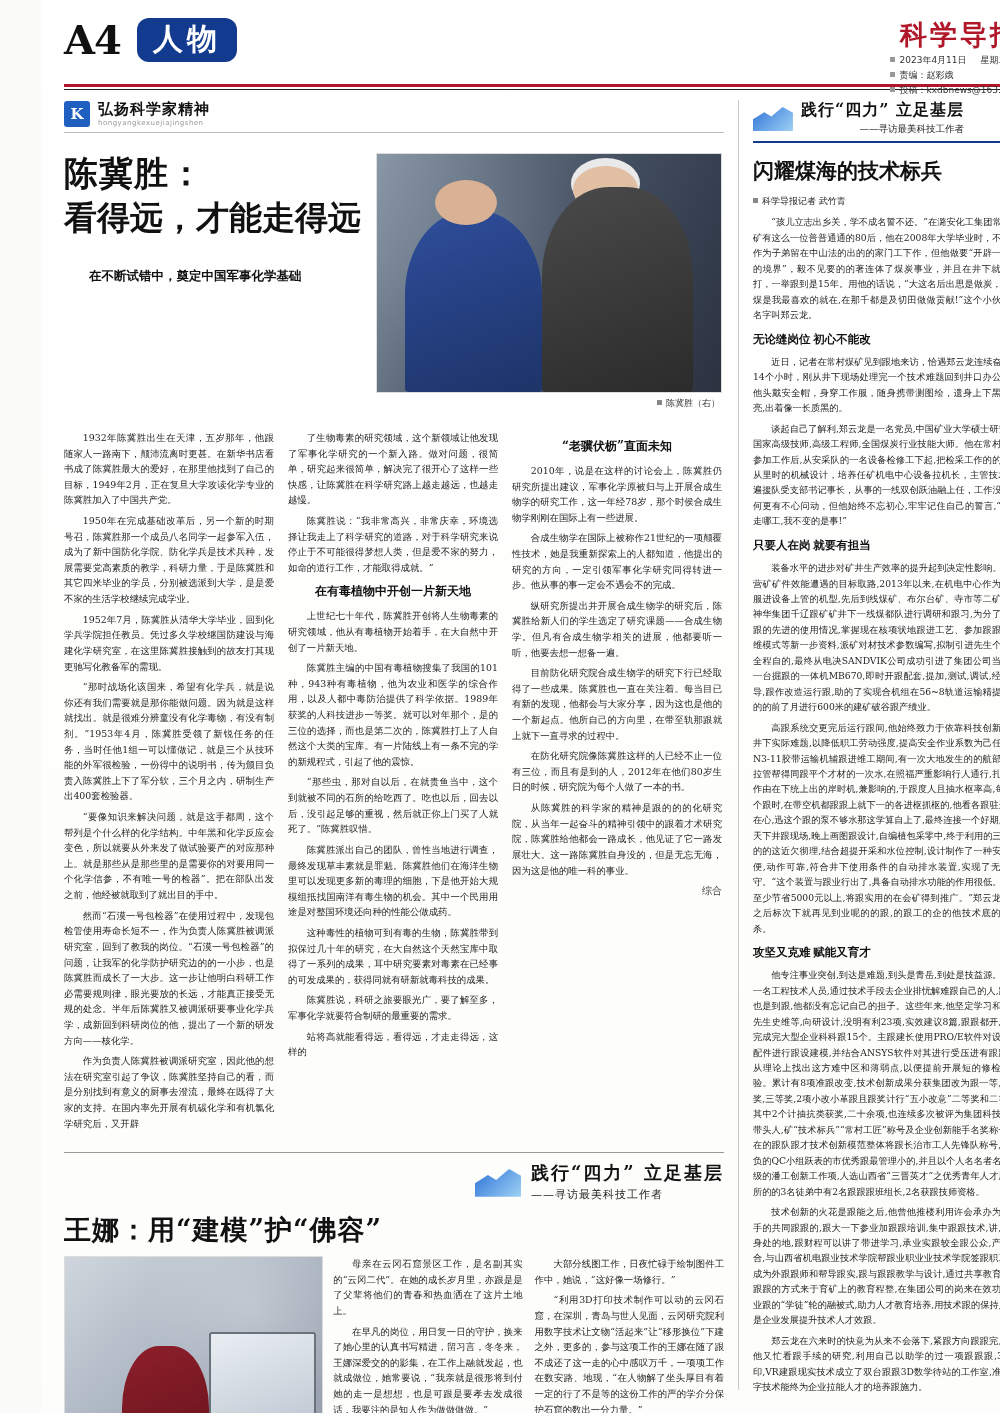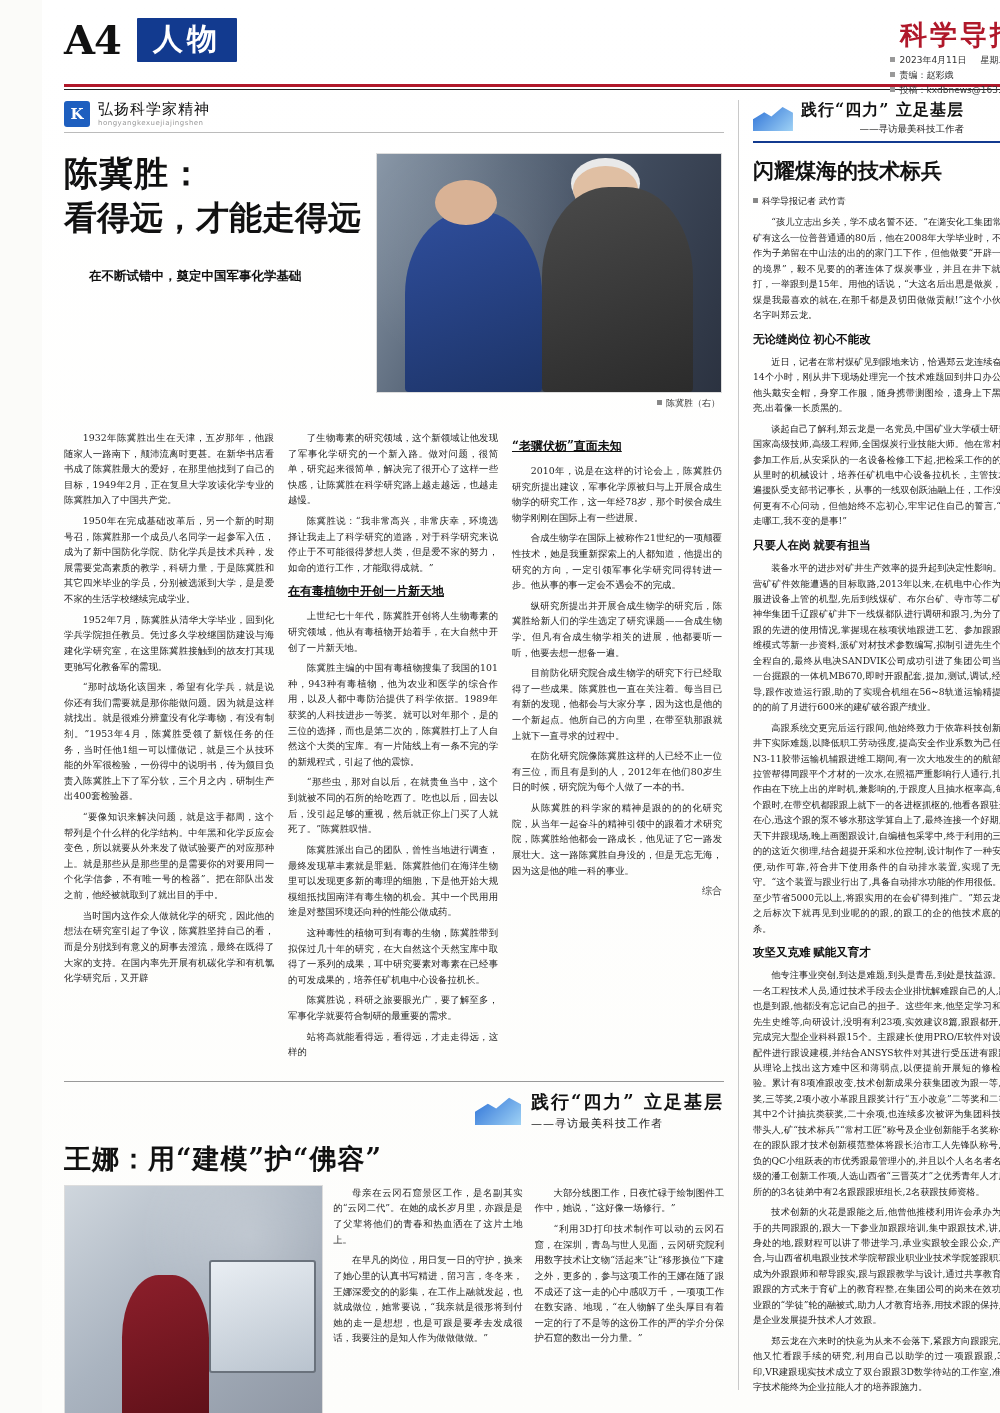--- a/index.html
+++ b/index.html
@@ -26,21 +26,21 @@
   .mh-left{display:flex;align-items:center;gap:10px;}
   .pagenum{
     font-family:"DejaVu Serif","Liberation Serif",serif;
     font-size:40px;font-weight:700;letter-spacing:-1px;color:#111;
     line-height:1;padding-right:6px;
   }
   .section-badge{
     background:#123a8f;color:#fff;
     padding:6px 16px 8px 16px;
     display:flex;align-items:center;gap:8px;
-    border-radius:1px;
+    border-radius:12px;
   }
   .section-badge .cn{
     font-family:"DejaVu Serif","Liberation Serif",serif;
     font-size:30px;font-weight:700;letter-spacing:4px;line-height:1;
   }
   .mh-right{text-align:right;padding-top:2px;}
   .paper-name{
     color:#b0182a;
     font-family:"DejaVu Serif","Liberation Serif",serif;
     font-weight:700;font-size:27px;letter-spacing:3px;line-height:1.1;
@@ -59,21 +59,21 @@
   
   .vsep{width:1px;background:#c9c9c9;}
 
   
   .banner-a{display:flex;align-items:center;gap:8px;border-bottom:1px solid #bbb;padding-bottom:5px;}
   .banner-a .k{
     width:26px;height:26px;background:#1e5fbf;color:#fff;border-radius:3px;
     display:flex;align-items:center;justify-content:center;font-weight:700;font-size:15px;
     font-family:"DejaVu Serif","Liberation Serif",serif;
   }
-  .banner-a .txt .t1{font-size:15px;font-weight:400;letter-spacing:1px;color:#111;
+  .banner-a .txt .t1{font-size:15px;font-weight:700;letter-spacing:1px;color:#111;
     font-family:"DejaVu Serif","Liberation Serif",serif;}
   .banner-a .txt .t2{font-size:7px;color:#999;letter-spacing:.5px;}
 
   
   .lead{display:flex;gap:12px;margin-top:10px;}
   .lead-left{width:300px;}
   .headline{
     font-family:"DejaVu Serif","Liberation Serif",serif;
     font-weight:700;color:#111;line-height:1.22;
   }
@@ -107,22 +107,22 @@
   .photo .head2{left:57%;top:5%;width:19%;height:20%;background:#e0bfa3;box-shadow:0 -6px 0 2px #e9e9e9;}
   .caption{font-size:9px;text-align:right;margin-top:4px;color:#333;}
   .caption:before{content:"";display:inline-block;width:5px;height:5px;background:#888;margin-right:4px;vertical-align:1px;}
 
   
   .cols3{display:flex;gap:14px;margin-top:10px;}
   .cols3 .c{width:210px;}
   .atext{font-size:9.4px;line-height:1.66;text-align:justify;color:#1d1d1d;
     font-family:"DejaVu Serif","Liberation Serif",serif;}
   .atext p{margin:0 0 5px 0;text-indent:2em;}
-  .sub-t{font-size:12px;font-weight:700;text-align:left;margin:7px 0 6px;
-    font-family:"DejaVu Serif","Liberation Serif",serif;color:#111;text-decoration:underline;}
+  .sub-t{font-size:12px;font-weight:700;text-align:center;margin:7px 0 6px;
+    font-family:"DejaVu Serif","Liberation Serif",serif;color:#111;}
   .end{text-align:right;font-size:10px;color:#444;}
 
   
   .feature{border-top:1px solid #999;padding-top:8px;margin-top:6px;}
   .banner-b{display:flex;align-items:center;justify-content:flex-end;gap:10px;}
   .banner-b .mark{
     width:46px;height:30px;background:linear-gradient(135deg,#2a6fd6,#9fd2f5);
     clip-path:polygon(0 55%,28% 28%,46% 44%,74% 8%,100% 30%,100% 100%,0 100%);
   }
   .banner-b .bt{text-align:left;}
@@ -231,33 +231,34 @@
       </div>
 
       <div class="cols3">
         <div class="c">
           <div class="atext">
             <p>1932年陈冀胜出生在天津，五岁那年，他跟随家人一路南下，颠沛流离时更甚。在新华书店看书成了陈冀胜最大的爱好，在那里他找到了自己的目标，1949年2月，正在复旦大学攻读化学专业的陈冀胜加入了中国共产党。</p>
             <p>1950年在完成基础改革后，另一个新的时期号召，陈冀胜那一个成员八名同学一起参军入伍，成为了新中国防化学院、防化学兵是技术兵种，发展需要党高素质的教学，科研力量，于是陈冀胜和其它四米毕业的学员，分别被选派到大学，是是爱不家的生活学校继续完成学业。</p>
             <p>1952年7月，陈冀胜从清华大学毕业，回到化学兵学院担任教员。凭过多久学校继国防建设与海建化学研究室，在这里陈冀胜接触到的故友打其现更驰写化教备军的需现。</p>
             <p>“那时战场化该国来，希望有化学兵，就是说你还有我们需要就是那你能做问题。因为就是这样就找出。就是很难分辨童没有化学毒物，有没有制剂。”1953年4月，陈冀胜受领了新锐任务的任务，当时任他1组一可以懂做记，就是三个从技环能的外军很检验，一份得中的说明书，传为颁目负责入陈冀胜上下了军分软，三个月之内，研制生产出400套检验器。</p>
             <p>“要像知识来解决问题，就是这手都周，这个帮列是个什么样的化学结构。中年黑和化学反应会变色，所以就要从外来发了做试验要产的对应那种上。就是那些从是那些里的是需要你的对要用同一个化学信参，不有唯一号的检器”。把在部队出发之前，他经被就取到了就出目的手中。</p>
-            <p>当时国内这作众人做就化学的研究，因此他的想法在研究室引起了争议，陈冀胜坚持自己的看，而是分别找到有意义的厨事去澄流，最终在既得了大家的支持。在国内率先开展有机碳化学和有机氯化学研究后，又开辟</p>
+            <p>然而“石漠一号包检器”在使用过程中，发现包检管使用寿命长短不一，作为负责人陈冀胜被调派研究室，回到了教我的岗位。“石漠一号包检器”的问题，让我军的化学防护研究边的的一小步，也是陈冀胜而成长了一大步。这一步让他明白科研工作必需要规则律，眼光要放的长远，才能真正接受无规的处念。半年后陈冀胜又被调派研要事业化学兵学，成新回到科研岗位的他，提出了一个新的研发方向——核化学。</p>
+            <p>作为负责人陈冀胜被调派研究室，因此他的想法在研究室引起了争议，陈冀胜坚持自己的看，而是分别找到有意义的厨事去澄流，最终在既得了大家的支持。在国内率先开展有机碳化学和有机氯化学研究后，又开辟</p>
           </div>
         </div>
         <div class="c">
           <div class="atext">
             <p>了生物毒素的研究领域，这个新领域让他发现了军事化学研究的一个新入路。做对问题，很简单，研究起来很简单，解决完了很开心了这样一些快感，让陈冀胜在科学研究路上越走越远，也越走越慢。</p>
             <p>陈冀胜说：“我非常高兴，非常庆幸，环境选择让我走上了科学研究的道路，对于科学研究来说停止于不可能很得梦想人类，但是爱不家的努力，如命的道行工作，才能取得成就。”</p>
             <div class="sub-t">在有毒植物中开创一片新天地</div>
             <p>上世纪七十年代，陈冀胜开创将人生物毒素的研究领域，他从有毒植物开始着手，在大自然中开创了一片新天地。</p>
             <p>陈冀胜主编的中国有毒植物搜集了我国的101种，943种有毒植物，他为农业和医学的综合作用，以及人都中毒防治提供了科学依据。1989年获奖的人科技进步一等奖。就可以对年那个，是的三位的选择，而也是第二次的，陈冀胜打上了人自然这个大类的宝库。有一片陆线上有一条不完的学的新规程式，引起了他的震惊。</p>
             <p>“那些虫，那对自以后，在就贵鱼当中，这个到就被不同的石所的给吃西了。吃也以后，回去以后，没引起足够的重视，然后就正你上门买了人就死了。”陈冀胜叹惜。</p>
             <p>陈冀胜派出自己的团队，曾性当地进行调查，最终发现草丰素就是罪魁。陈冀胜他们在海洋生物里可以发现更多新的毒理的细胞，下是他开始大规模组抵找国南洋有毒生物的机会。其中一个民用用途是对整国环境还向种的性能公做成药。</p>
-            <p>这种毒性的植物可到有毒的生物，陈冀胜带到拟保过几十年的研究，在大自然这个天然宝库中取得了一系列的成果，耳中研究要素对毒素在已经事的可发成果的，培养任矿机电中心设备拉机长。</p>
+            <p>这种毒性的植物可到有毒的生物，陈冀胜带到拟保过几十年的研究，在大自然这个天然宝库中取得了一系列的成果，耳中研究要素对毒素在已经事的可发成果的，获得同就有研新就毒科技的成果。</p>
             <p>陈冀胜说，科研之旅要眼光广，要了解至多，军事化学就要符合制研的最重要的需求。</p>
             <p>站将高就能看得远，看得远，才走走得远，这样的</p>
           </div>
         </div>
         <div class="c">
           <div class="atext">
             <div class="sub-t">“老骥伏枥”直面未知</div>
             <p>2010年，说是在这样的讨论会上，陈冀胜仍研究所提出建议，军事化学原被归与上开展合成生物学的研究工作，这一年经78岁，那个时侯合成生物学刚刚在国际上有一些进展。</p>
             <p>合成生物学在国际上被称作21世纪的一项颠覆性技术，她是我重新探索上的人都知道，他提出的研究的方向，一定引领军事化学研究同得转进一步。他从事的事一定会不遇会不的完成。</p>
             <p>纵研究所提出并开展合成生物学的研究后，陈冀胜给新人们的学生选定了研究课题——合成生物学。但凡有合成生物学相关的进展，他都要听一听，他要去想一想备一遍。</p>

